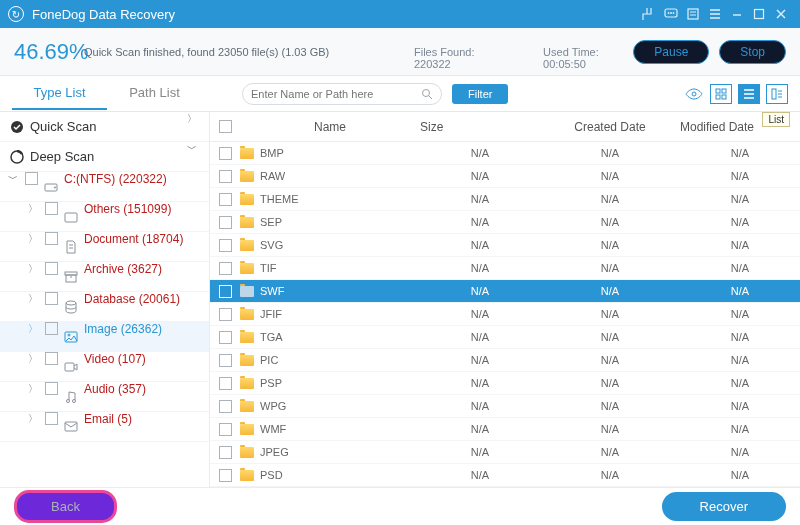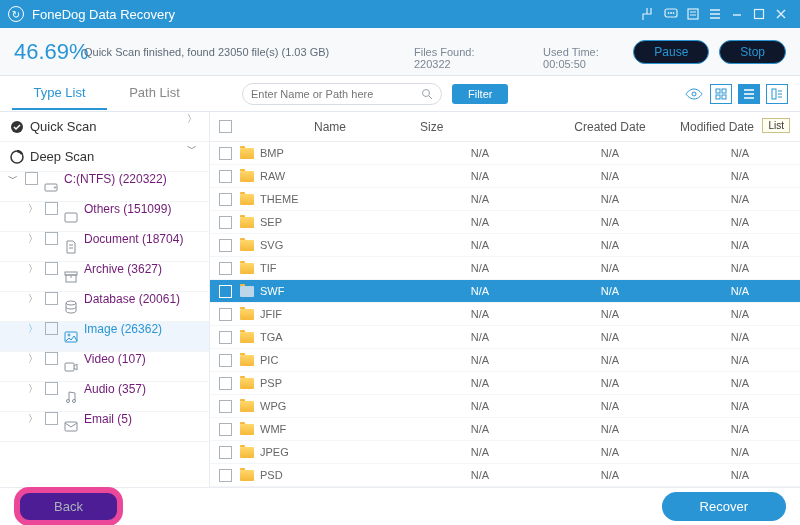--- a/index.html
+++ b/index.html
@@ -22,28 +22,28 @@
 .tab{flex:1;text-align:center;padding:8px 0;font-size:13px;color:#888;cursor:pointer}
 .tab.active{color:#2a95d4;border-bottom:2px solid #2a95d4}
 .searchbox{width:200px;height:22px;border:1px solid #d8dde3;border-radius:11px;display:flex;align-items:center;padding:0 8px;margin-left:30px}
 .searchbox input{border:none;outline:none;flex:1;font-size:11px;color:#888;background:transparent}
 .filterbtn{background:#2a95d4;color:#fff;border:none;border-radius:3px;padding:4px 16px;font-size:11px;cursor:pointer}
 .viewbtns{margin-left:auto;display:flex;align-items:center;gap:6px;position:relative}
 .vbtn{width:22px;height:20px;border:1px solid #2a95d4;display:flex;align-items:center;justify-content:center;cursor:pointer;color:#2a95d4}
 .vbtn.active{background:#2a95d4;color:#fff}
 .vbtn svg{stroke:currentColor}
 .eyeicon{width:20px;height:20px;display:flex;align-items:center;justify-content:center;color:#2a95d4;cursor:pointer}
-.tooltip{position:absolute;right:-2px;top:34px;background:#fffef0;border:1px solid #c9c088;padding:1px 5px;font-size:10px;color:#333}
+.tooltip{position:absolute;right:-2px;top:28px;background:#fffef0;border:1px solid #c9c088;padding:1px 5px;font-size:10px;color:#333}
 .main{display:flex;height:375px}
 .sidebar{width:210px;border-right:1px solid #e9edf1;overflow:hidden}
 .srow{display:flex;height:30px;padding:0 6px;cursor:pointer;border-bottom:1px solid #f1f3f5}
 .srow .chev{width:14px;text-align:center;color:#555;font-size:10px}
 .srow .cb{width:13px;height:13px;border:1px solid #aab2bb;margin:0 5px}
 .srow .sicon{width:16px;display:flex;align-items:center;justify-content:center;margin-right:5px}
-.srow .label{font-size:12px;color:#701a75;flex:1}
+.srow .label{font-size:12px;color:#b91c1c;flex:1}
 .srow.top{justify-content:space-between;padding:0 10px;font-size:13px;color:#333}
 .srow.top .dot{width:14px;height:14px;margin-right:6px}
 .srow.active{background:#eef5fc;color:#2a95d4}
 .srow.active .label{color:#2a95d4}
 .ind1{padding-left:6px}.ind2{padding-left:26px}
 .content{flex:1;display:flex;flex-direction:column}
 .colhdr{display:flex;height:30px;align-items:center;border-bottom:1px solid #e9edf1;font-size:12px;color:#555}
 .colhdr .hcb{width:30px;display:flex;justify-content:center}
 .colhdr .hcb .cb,.filerow .hcb .cb{width:13px;height:13px;border:1px solid #aab2bb}
 .hname{width:180px;text-align:center}
@@ -56,21 +56,21 @@
 .filerow .fname{width:180px;display:flex;align-items:center;gap:6px}
 .filerow .fsize{width:120px;text-align:center}
 .filerow .fcreated{width:140px;text-align:center}
 .filerow .fmod{flex:1;text-align:center}
 .foldericon{width:14px;height:11px;background:linear-gradient(#ffd76b,#f6b83a);border-radius:1px;position:relative}
 .foldericon::before{content:"";position:absolute;top:-2px;left:0;width:5px;height:2px;background:#f6b83a;border-radius:1px 1px 0 0}
 .filerow.selected{background:#2a95d4;color:#fff}
 .filerow.selected .hcb .cb{border-color:#fff}
 .filerow.selected .foldericon{background:#bcd6ea}
 .footer{height:38px;display:flex;align-items:center;padding:0 14px;border-top:1px solid #e9edf1}
-.backbtn{border:6px solid #ec4899;color:#aab2bb;background:#4c1d95;border-radius:15px;padding:6px 34px;font-size:13px;cursor:pointer}
+.backbtn{border:3px solid #ec4899;color:#aab2bb;background:#6d28d9;border-radius:15px;padding:6px 34px;font-size:13px;cursor:pointer}
 .recoverbtn{margin-left:auto;background:#2a95d4;color:#fff;border:none;border-radius:15px;padding:7px 38px;font-size:13px;cursor:pointer}
 </style>
 </head>
 <body>
 
 <div class="titlebar">
   <div class="logo">↻</div>
   <div class="title">FoneDog Data Recovery</div>
   <div class="spacer"></div>
   <div class="ticon">

